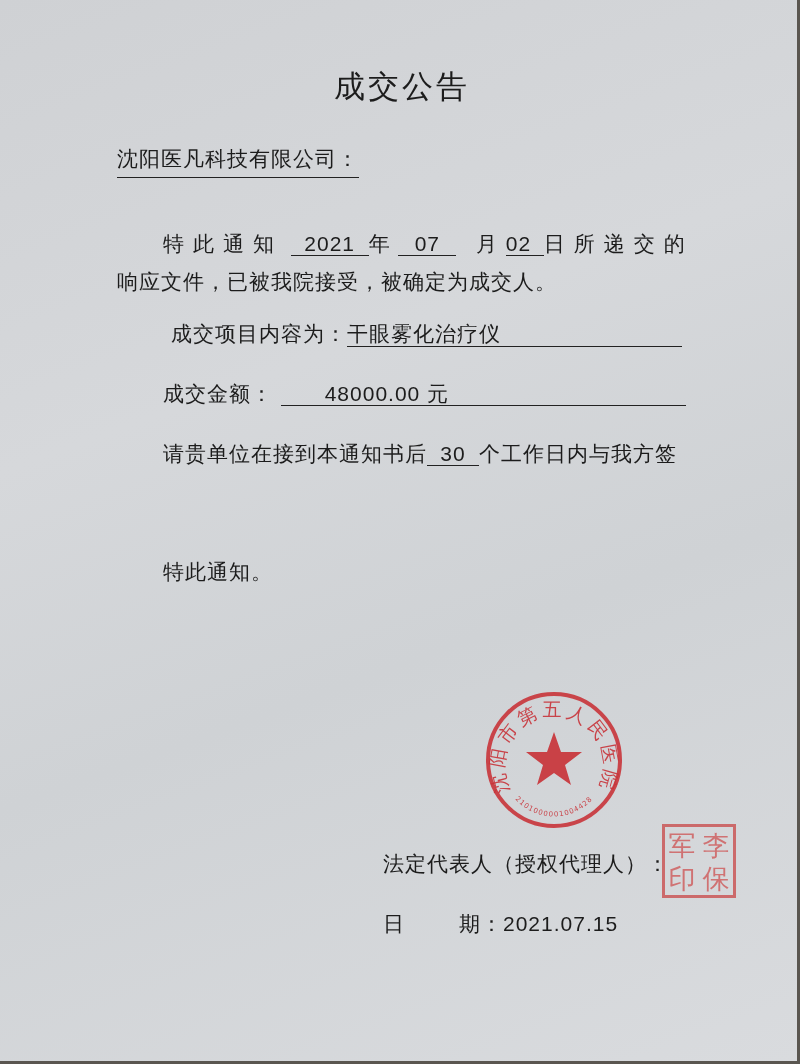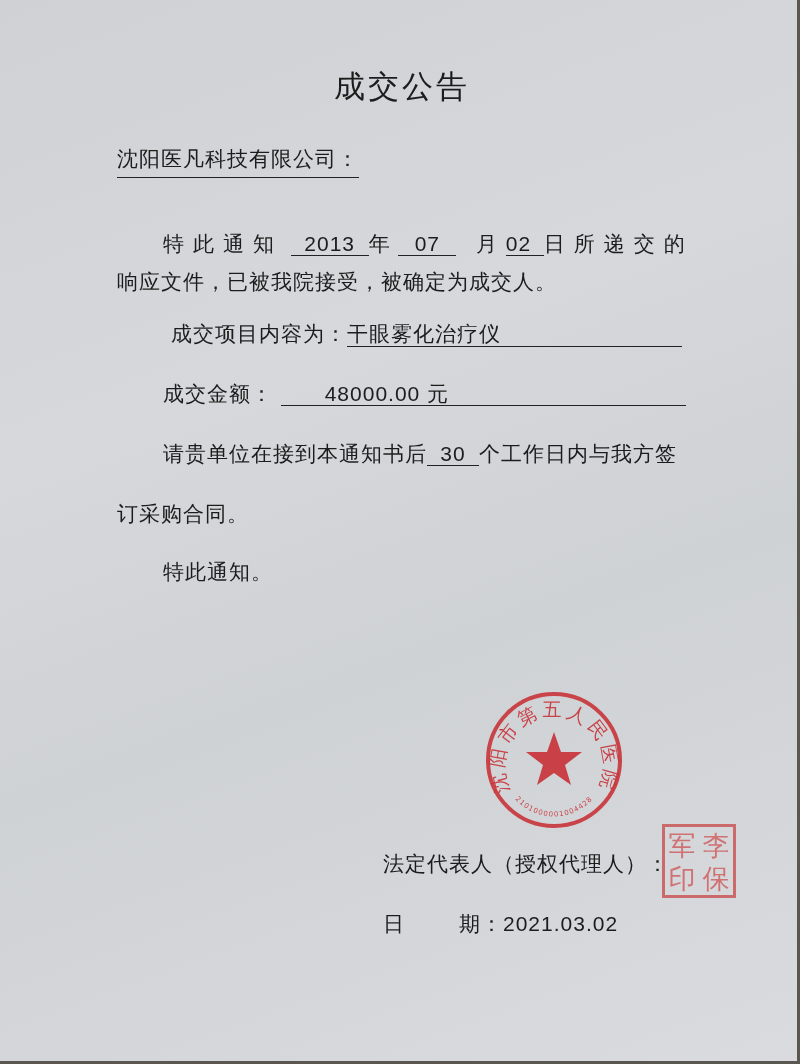--- a/index.html
+++ b/index.html
@@ -38,42 +38,41 @@
 <body>
 
 <div class="paper">
 
   <div class="t title">成交公告</div>
 
   <div class="t recipient">沈阳医凡科技有限公司：</div>
 
   <div class="t" style="left:163px; top:230px;">
     <span class="sp">特此通知</span>
-    <span class="u" style="width:78px;">2013</span><span>年</span>
+    <span class="u" style="width:78px;">2021</span><span>年</span>
     <span class="u" style="width:58px;">07</span>
     <span style="margin-left:12px;">月</span>
     <span class="u" style="width:38px; text-align:left;">02</span><span class="sp">日所递交的</span>
   </div>
 
   <div class="t" style="left:117px; top:268px;">响应文件，已被我院接受，被确定为成交人。</div>
 
   <div class="t" style="left:163px; top:320px;margin-left:8px;">
     <span>成交项目内容为：</span><span class="u" style="width:335px; text-align:left; font-family:'DejaVu Serif', serif;">干眼雾化治疗仪</span>
   </div>
 
   <div class="t" style="left:163px; top:380px;">
     <span>成交金额：</span>
     <span class="u" style="width:405px; text-align:left; padding-left:0;"><span style="margin-left:44px;">48000.00 元</span></span>
   </div>
 
   <div class="t" style="left:163px; top:440px;">
     <span>请贵单位在接到本通知书后</span><span class="u" style="width:52px;">30</span><span>个工作日内与我方签</span>
   </div>
 
-  <div class="t" style="left:117px; top:500px;">订采购合同。</div>
 
   <div class="t" style="left:163px; top:558px;">特此通知。</div>
 
   <div class="stamp-round">
     <svg width="140" height="140" viewBox="0 0 140 140">
       <defs>
         <path id="arcTop" d="M 26 100 A 50 50 0 1 1 114 100" fill="none"></path>
         <path id="arcBot" d="M 32 110 A 52 52 0 0 0 108 110" fill="none"></path>
       </defs>
       <circle cx="70" cy="70" r="66" fill="none" stroke="#c8343a" stroke-width="4" opacity="0.9"></circle>
@@ -91,16 +90,16 @@
   <div class="t" style="left:383px; top:850px;">法定代表人（授权代理人）：</div>
 
   <div class="stamp-square">
     <span>军</span>
     <span>李</span>
     <span>印</span>
     <span>保</span>
   </div>
 
   <div class="t" style="left:383px; top:910px;">
-    <span>日</span><span style="margin-left:54px;">期：</span><span class="num">2021.03.02</span>
+    <span>日</span><span style="margin-left:54px;">期：</span><span class="num">2021.07.15</span>
   </div>
 
 </div>
 
 </body></html>

